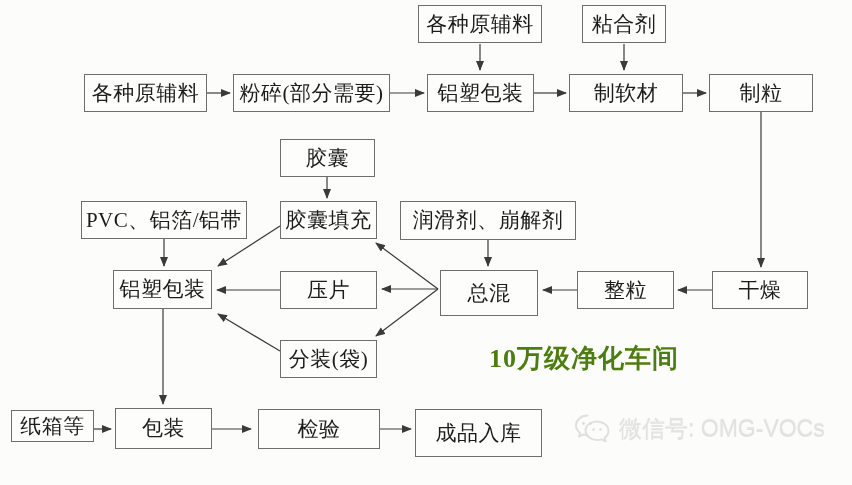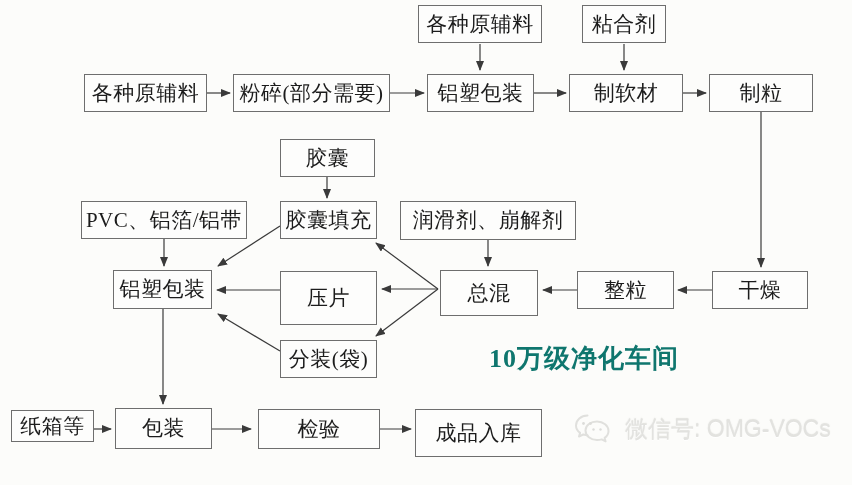--- a/index.html
+++ b/index.html
@@ -27,26 +27,26 @@
     background:#fdfdfc;
     display:flex;align-items:center;justify-content:center;
     font-size:21px;color:var(--text);
     white-space:nowrap;
     letter-spacing:0.5px;
     line-height:1;
     text-align:right;
   }
   .caption{
     position:absolute;
-    font-size:26px;font-weight:bold;color:#0f766e;
+    font-size:26px;font-weight:bold;color:#4d7c0f;
     white-space:nowrap;letter-spacing:1px;
   }
   .watermark{
     position:absolute;
-    display:flex;align-items:center;gap:14px;
+    display:flex;align-items:center;gap:8px;
     color:var(--watermark);
     font-family:"Liberation Sans","DejaVu Sans",sans-serif;
     font-size:23px;
     text-shadow:0 1px 1px rgba(255,255,255,.9), 0 -1px 1px rgba(175,175,170,.35);
     user-select:none;
   }
   .watermark .wm-icon{flex:0 0 auto;}
 </style>
 </head>
 <body>
@@ -102,21 +102,21 @@
   <div class="node" style="left:569px;top:74px;width:114px;height:38px">制软材</div>
   <div class="node" style="left:709px;top:74px;width:104px;height:38px">制粒</div>
 
   <div class="node" style="left:280px;top:139px;width:95px;height:38px">胶囊</div>
 
   <div class="node" style="left:81px;top:201px;width:166px;height:38px">PVC、铝箔/铝带</div>
   <div class="node" style="left:280px;top:201px;width:97px;height:38px">胶囊填充</div>
   <div class="node" style="left:113px;top:270px;width:99px;height:39px">铝塑包装</div>
 
   <div class="node" style="left:400px;top:201px;width:176px;height:39px">润滑剂、崩解剂</div>
-  <div class="node" style="left:280px;top:271px;width:97px;height:54px">压片</div>
+  <div class="node" style="left:280px;top:271px;width:97px;height:38px">压片</div>
   <div class="node" style="left:440px;top:270px;width:98px;height:46px">总混</div>
   <div class="node" style="left:577px;top:271px;width:97px;height:38px">整粒</div>
   <div class="node" style="left:712px;top:271px;width:96px;height:38px">干燥</div>
 
   <div class="node" style="left:280px;top:340px;width:97px;height:38px">分装(袋)</div>
 
   <div class="node" style="left:11px;top:410px;width:83px;height:32px">纸箱等</div>
   <div class="node" style="left:115px;top:408px;width:97px;height:41px">包装</div>
   <div class="node" style="left:258px;top:409px;width:122px;height:40px">检验</div>
   <div class="node" style="left:415px;top:409px;width:127px;height:48px">成品入库</div>

